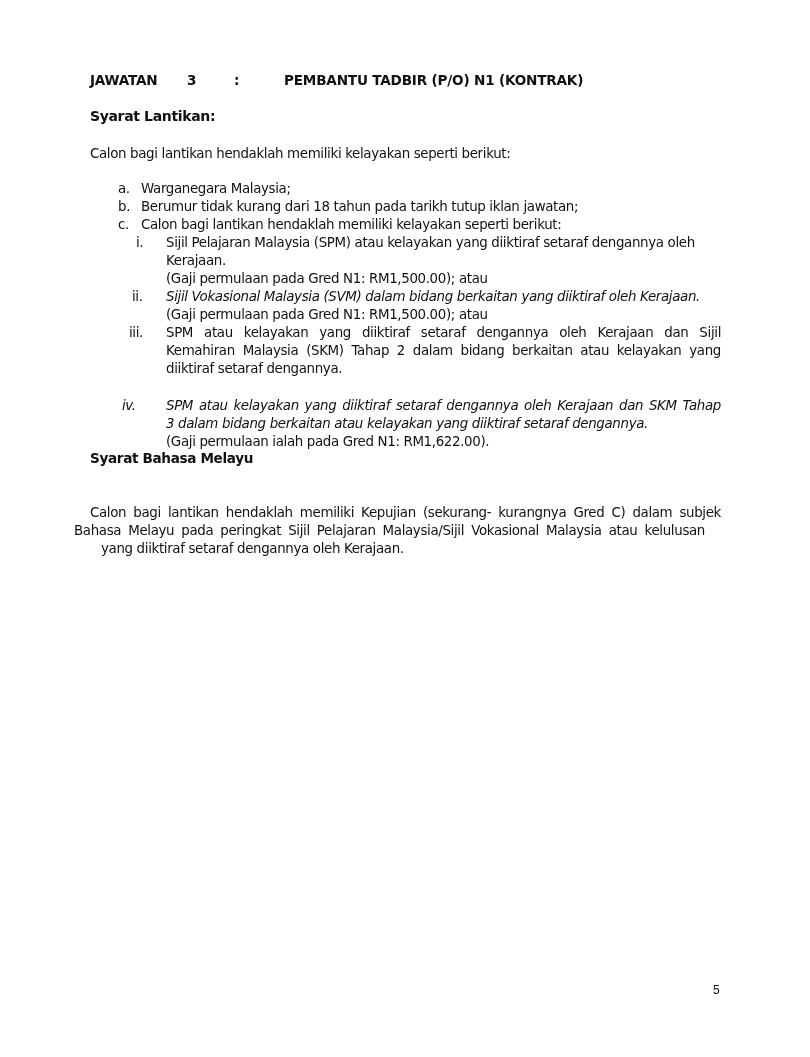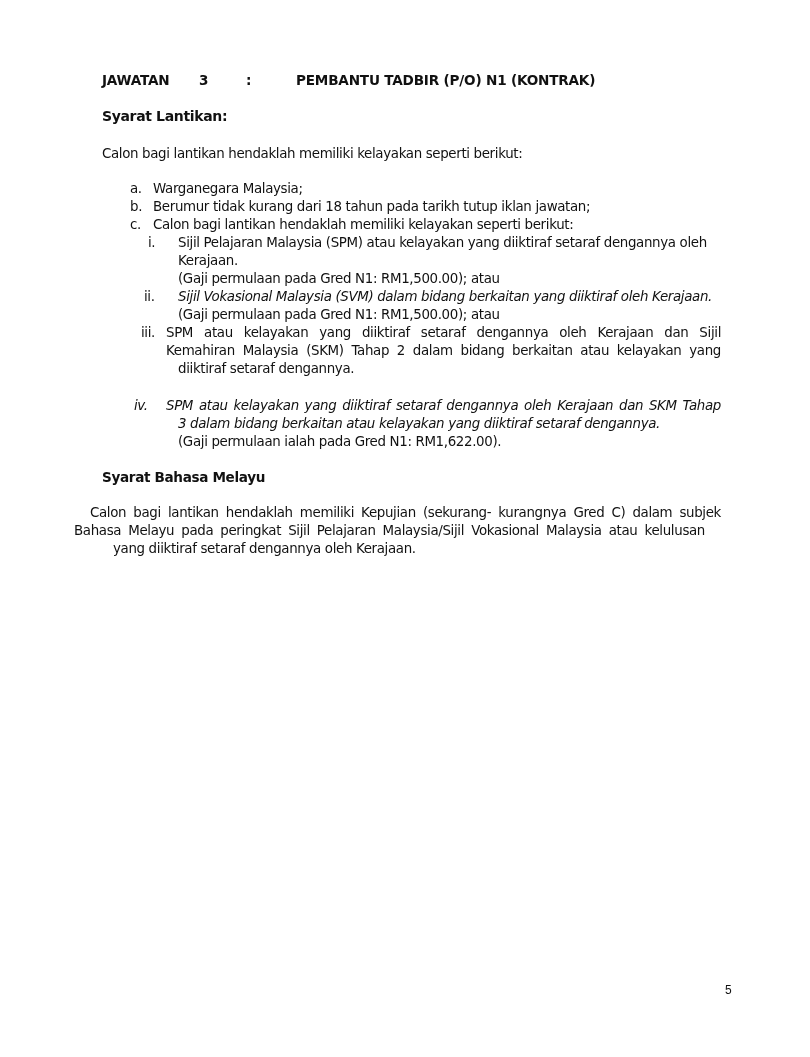--- a/index.html
+++ b/index.html
@@ -2,21 +2,21 @@
 <html><head>
 <meta charset="utf-8">
 <style>
   html, body { margin: 0; padding: 0; background: #ffffff; }
   body {
     width: 810px; height: 1057px; position: relative; overflow: hidden;
     font-family: "DejaVu Sans", sans-serif; color: #111111;
     font-size: 13.4px; letter-spacing: -0.35px;
   }
   .page { position: absolute; left: 0; top: 0; width: 810px; height: 1057px; }
-  .abs { position: absolute; white-space: nowrap; margin-left: 12px; }
+  .abs { position: absolute; white-space: nowrap; }
   .bold { font-weight: bold; }
   .ital { font-style: italic; }
   .title { top: 72px; font-size: 13.6px; font-weight: bold; letter-spacing: -0.2px; }
   .just { position: absolute; text-align: justify; text-align-last: justify; white-space: nowrap; }
   .pagenum { font-family: "Liberation Sans", sans-serif; font-size: 12px; letter-spacing: 0; }
 </style>
 </head>
 <body>
 
 <div class="page">
@@ -50,19 +50,19 @@
   <div class="abs" style="left:129px; top:325px;">iii.</div>
   <div class="just" style="left:166px; top:325px; width:555px;">SPM atau kelayakan yang diiktiraf setaraf dengannya oleh Kerajaan dan Sijil</div>
   <div class="just" style="left:166px; top:343px; width:555px;">Kemahiran Malaysia (SKM) Tahap 2 dalam bidang berkaitan atau kelayakan yang</div>
   <div class="abs" style="left:166px; top:361px;">diiktiraf setaraf dengannya.</div>
 
   <div class="abs ital" style="left:122px; top:398px;">iv.</div>
   <div class="just ital" style="left:166px; top:398px; width:555px;">SPM atau kelayakan yang diiktiraf setaraf dengannya oleh Kerajaan dan SKM Tahap</div>
   <div class="abs ital" style="left:166px; top:416px;">3 dalam bidang berkaitan atau kelayakan yang diiktiraf setaraf dengannya.</div>
   <div class="abs" style="left:166px; top:434px;">(Gaji permulaan ialah pada Gred N1: RM1,622.00).</div>
 
-  <div class="abs bold" style="left:90px; top:469px; font-size:13.6px;text-align:right;">Syarat Bahasa Melayu</div>
+  <div class="abs bold" style="left:90px; top:450px; font-size:13.6px;text-align:right;">Syarat Bahasa Melayu</div>
   <div class="just" style="left:90px; top:505px; width:631px;">Calon bagi lantikan hendaklah memiliki Kepujian (sekurang- kurangnya Gred C) dalam subjek</div>
   <div class="just" style="left:74px; top:523px; width:631px;">Bahasa Melayu pada peringkat Sijil Pelajaran Malaysia/Sijil Vokasional Malaysia atau kelulusan</div>
   <div class="abs" style="left:101px; top:541px;">yang diiktiraf setaraf dengannya oleh Kerajaan.</div>
 
   <div class="abs pagenum" style="left:713px; top:983px;">5</div>
 </div>
 
 </body></html>

